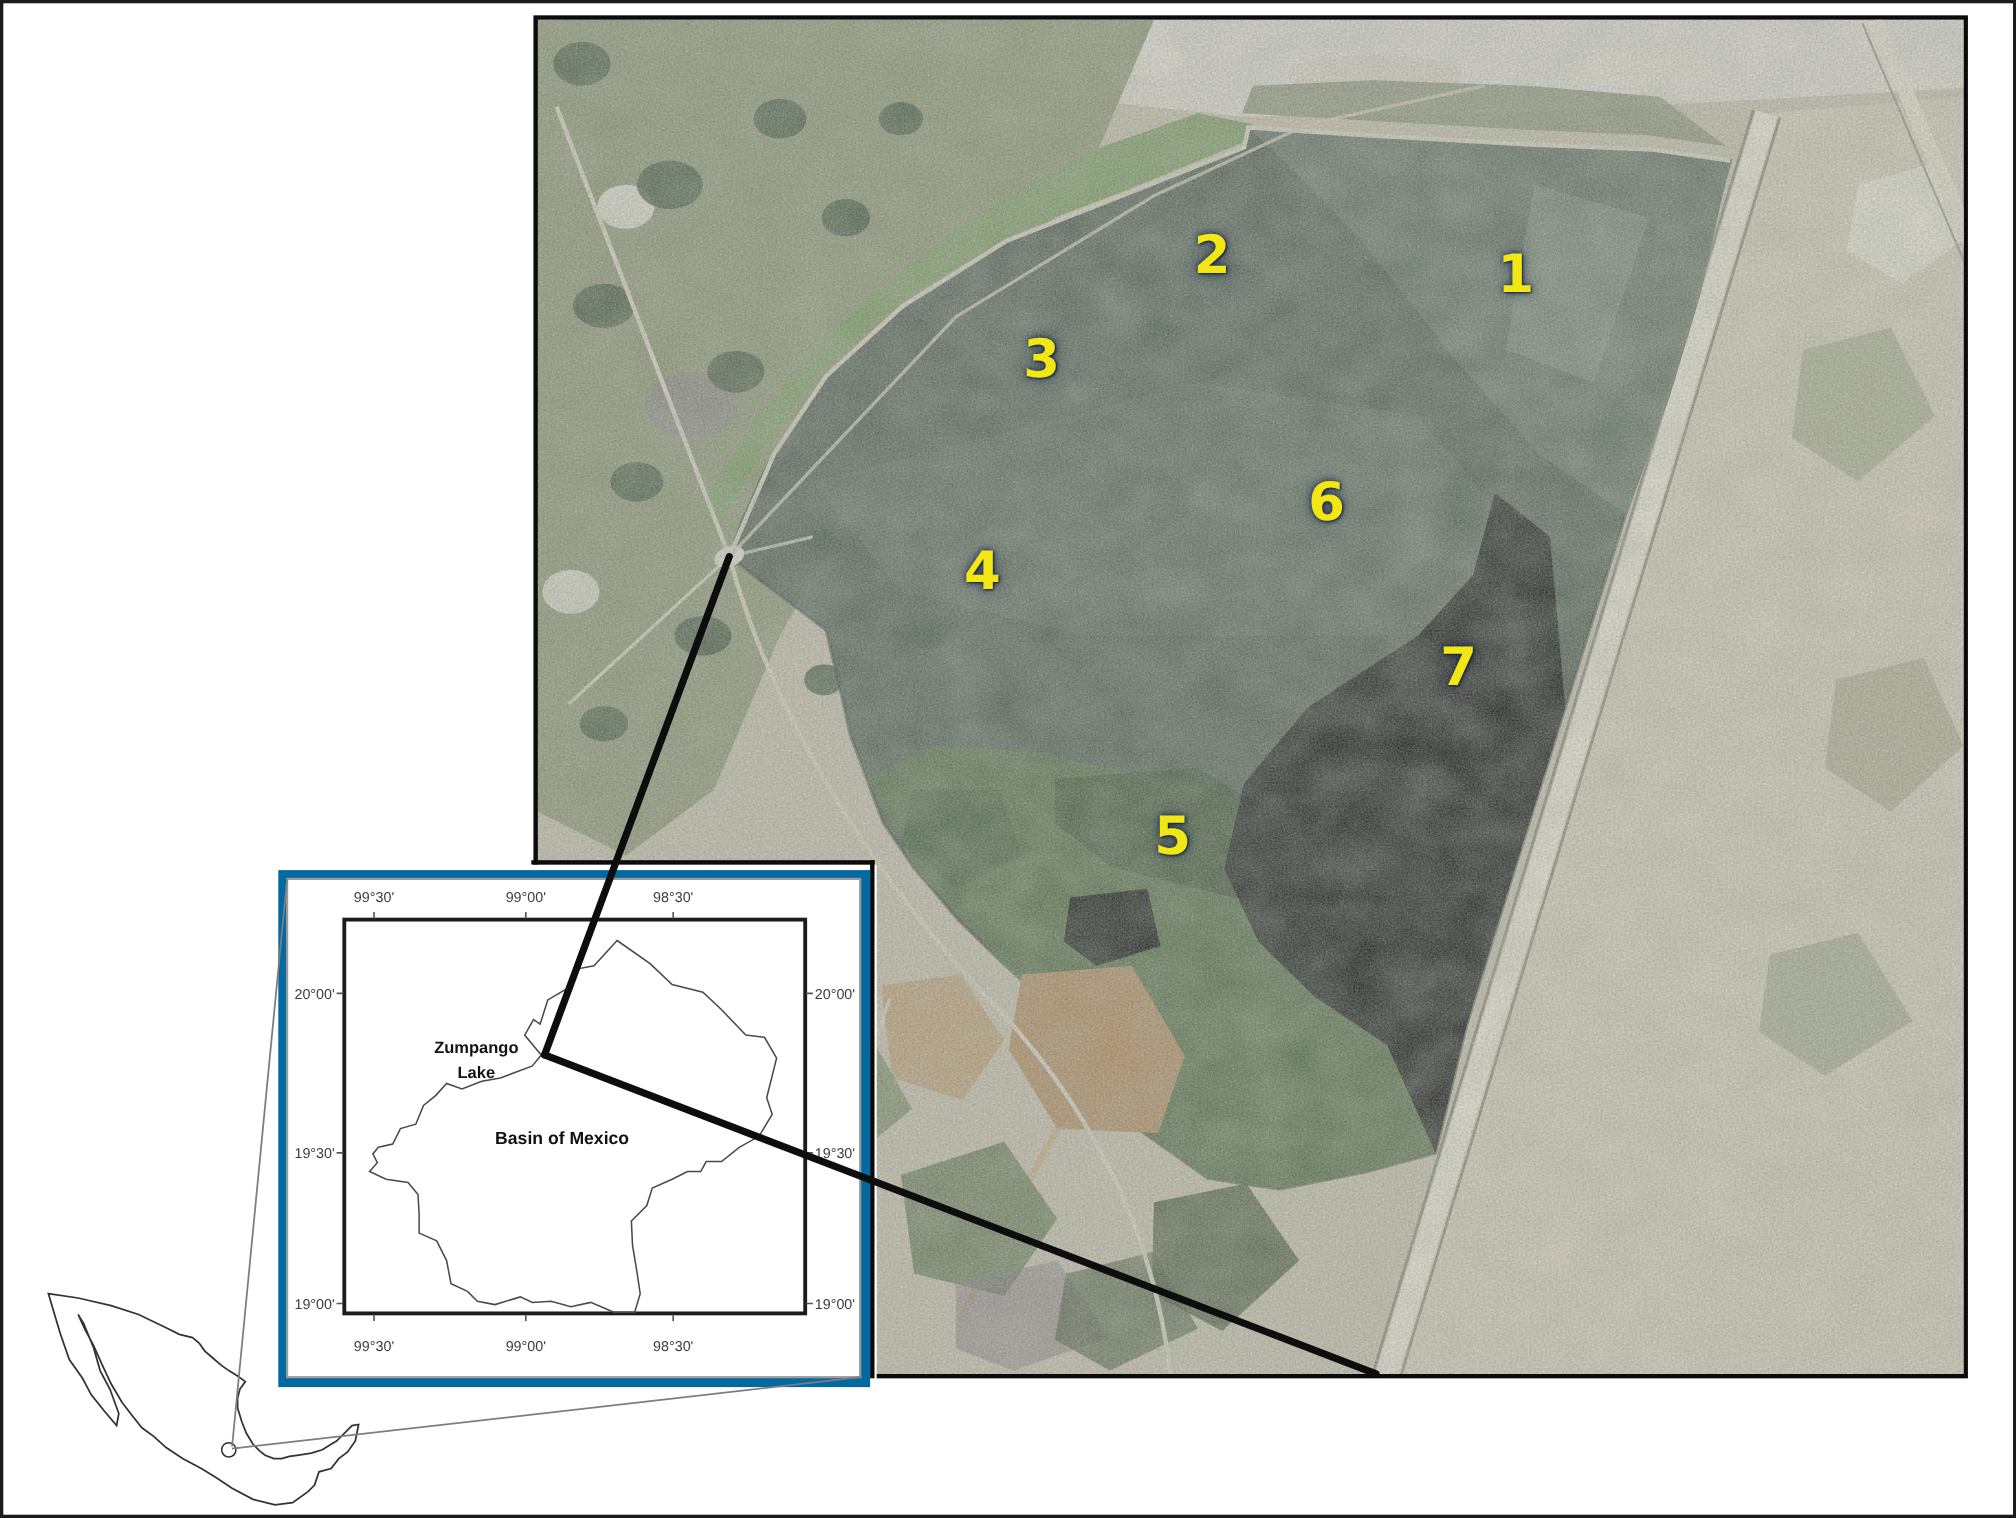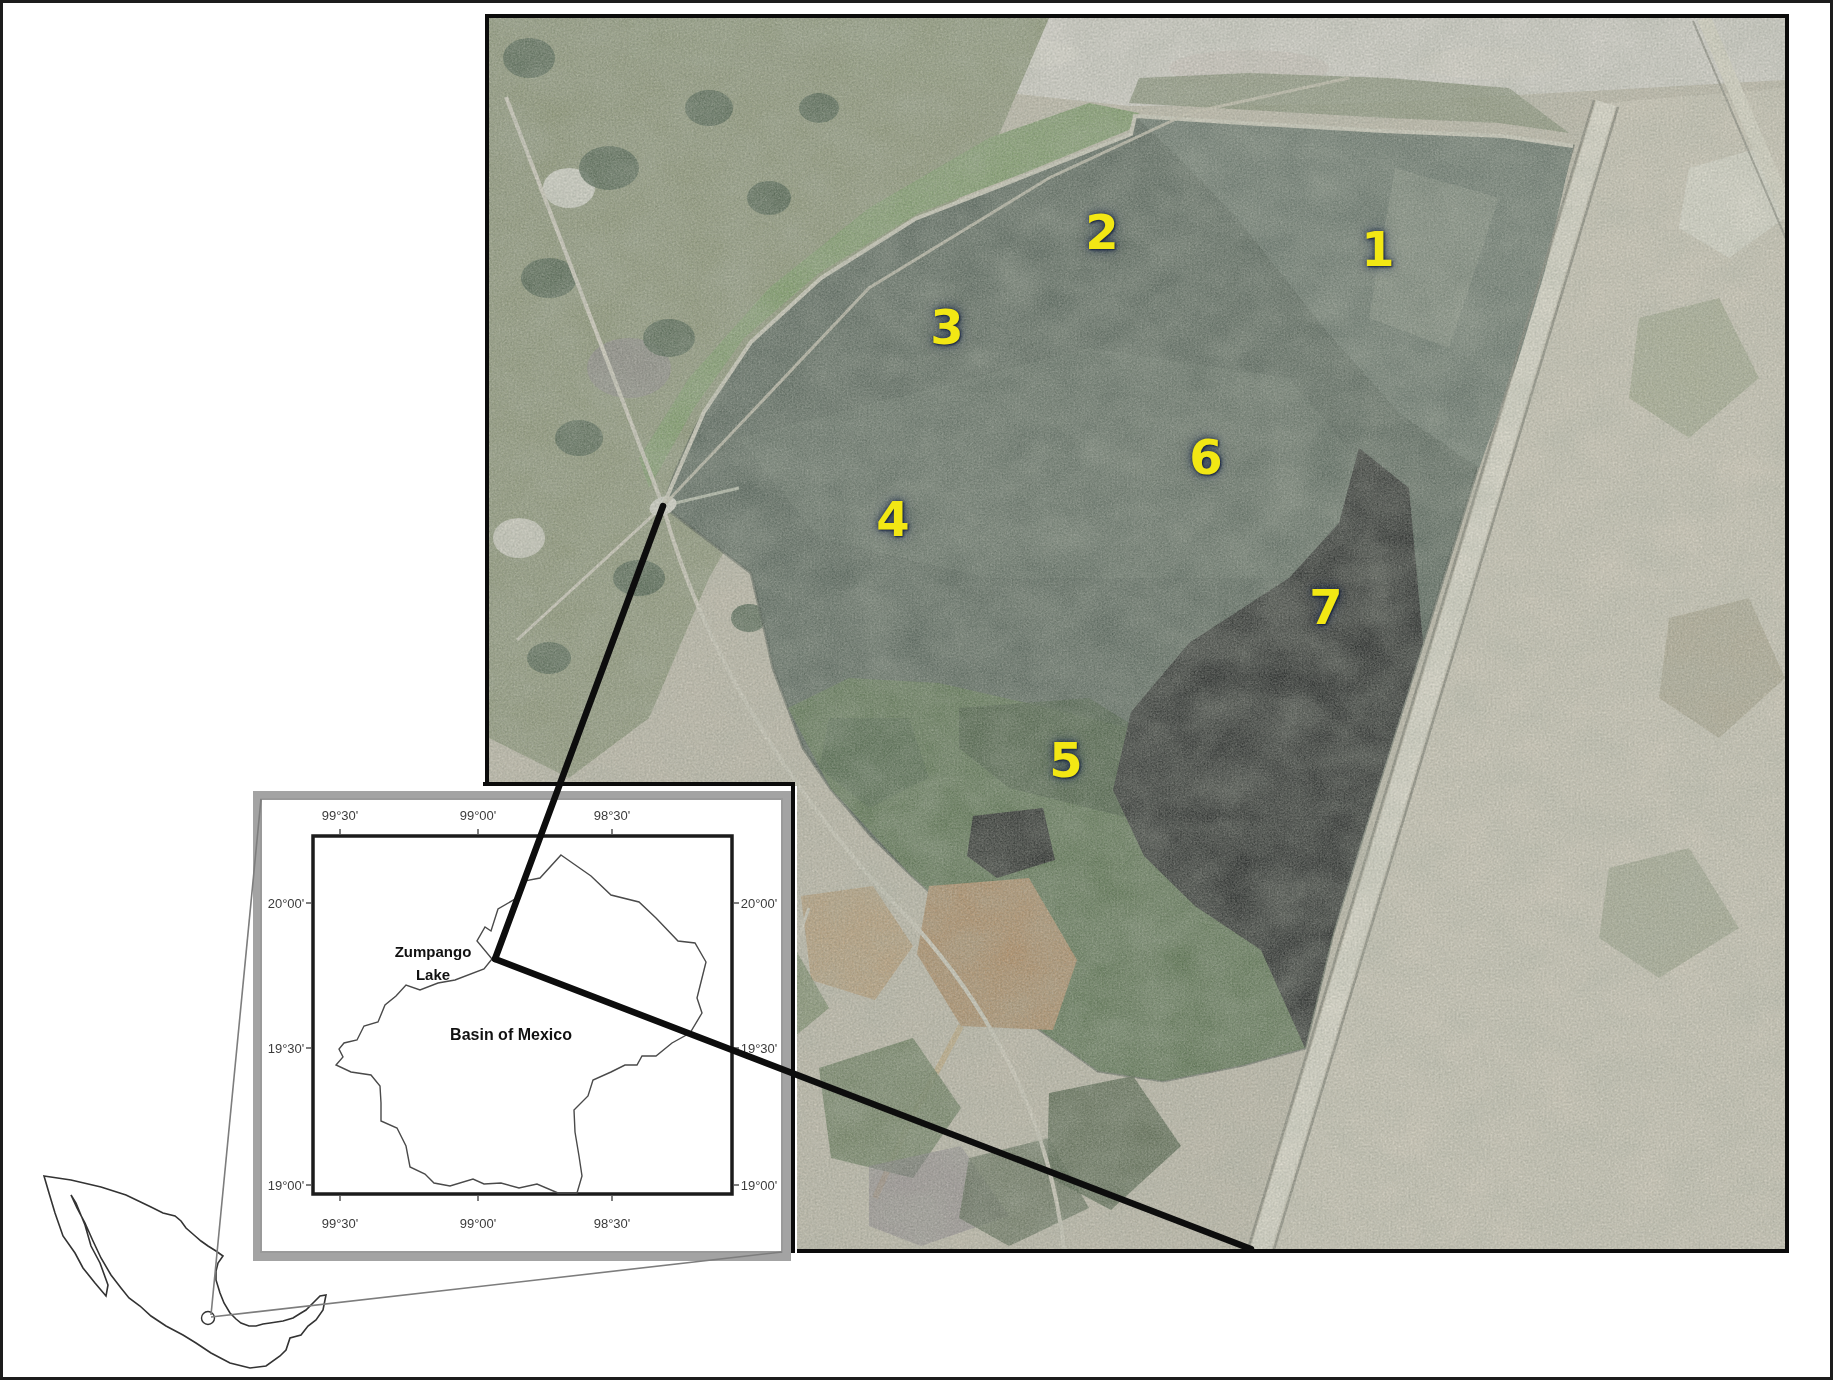--- a/index.html
+++ b/index.html
@@ -18,21 +18,21 @@
     position:absolute; transform:translate(-50%,-52%);
     font-family:"DejaVu Sans","Liberation Sans",sans-serif;
     font-weight:bold; font-size:48px; line-height:1;
     text-shadow:0 0 6px rgba(15,30,70,.85), 0 0 14px rgba(15,30,70,.45), 1px 1px 2px rgba(10,20,50,.8);
   }
   
   #notch-cover{position:absolute; left:477px; top:783px; width:317px; height:475px; background:#ffffff;}
   #notch-edge-h{position:absolute; left:480px; top:779px; width:312px; height:4px; background:#0b0b0b;}
   #notch-edge-v{position:absolute; left:788px; top:779px; width:4px; height:471px; background:#0b0b0b;}
   
-  #inset{position:absolute; left:250px; top:788px; width:538px; height:470px; background:#a3a3a3;}
+  #inset{position:absolute; left:250px; top:788px; width:538px; height:470px; background:#0369a1;}
   .coordlabel{font-size:13px; fill:#3c3c3c;}
   .placelabel{font-weight:bold; fill:#111;}
   
   #mexico{position:absolute; left:28px; top:1160px; width:300px; height:212px;}
   
   #overlay{position:absolute; left:0; top:0; width:1833px; height:1380px; pointer-events:none;}
 </style>
 </head>
 <body>
 

